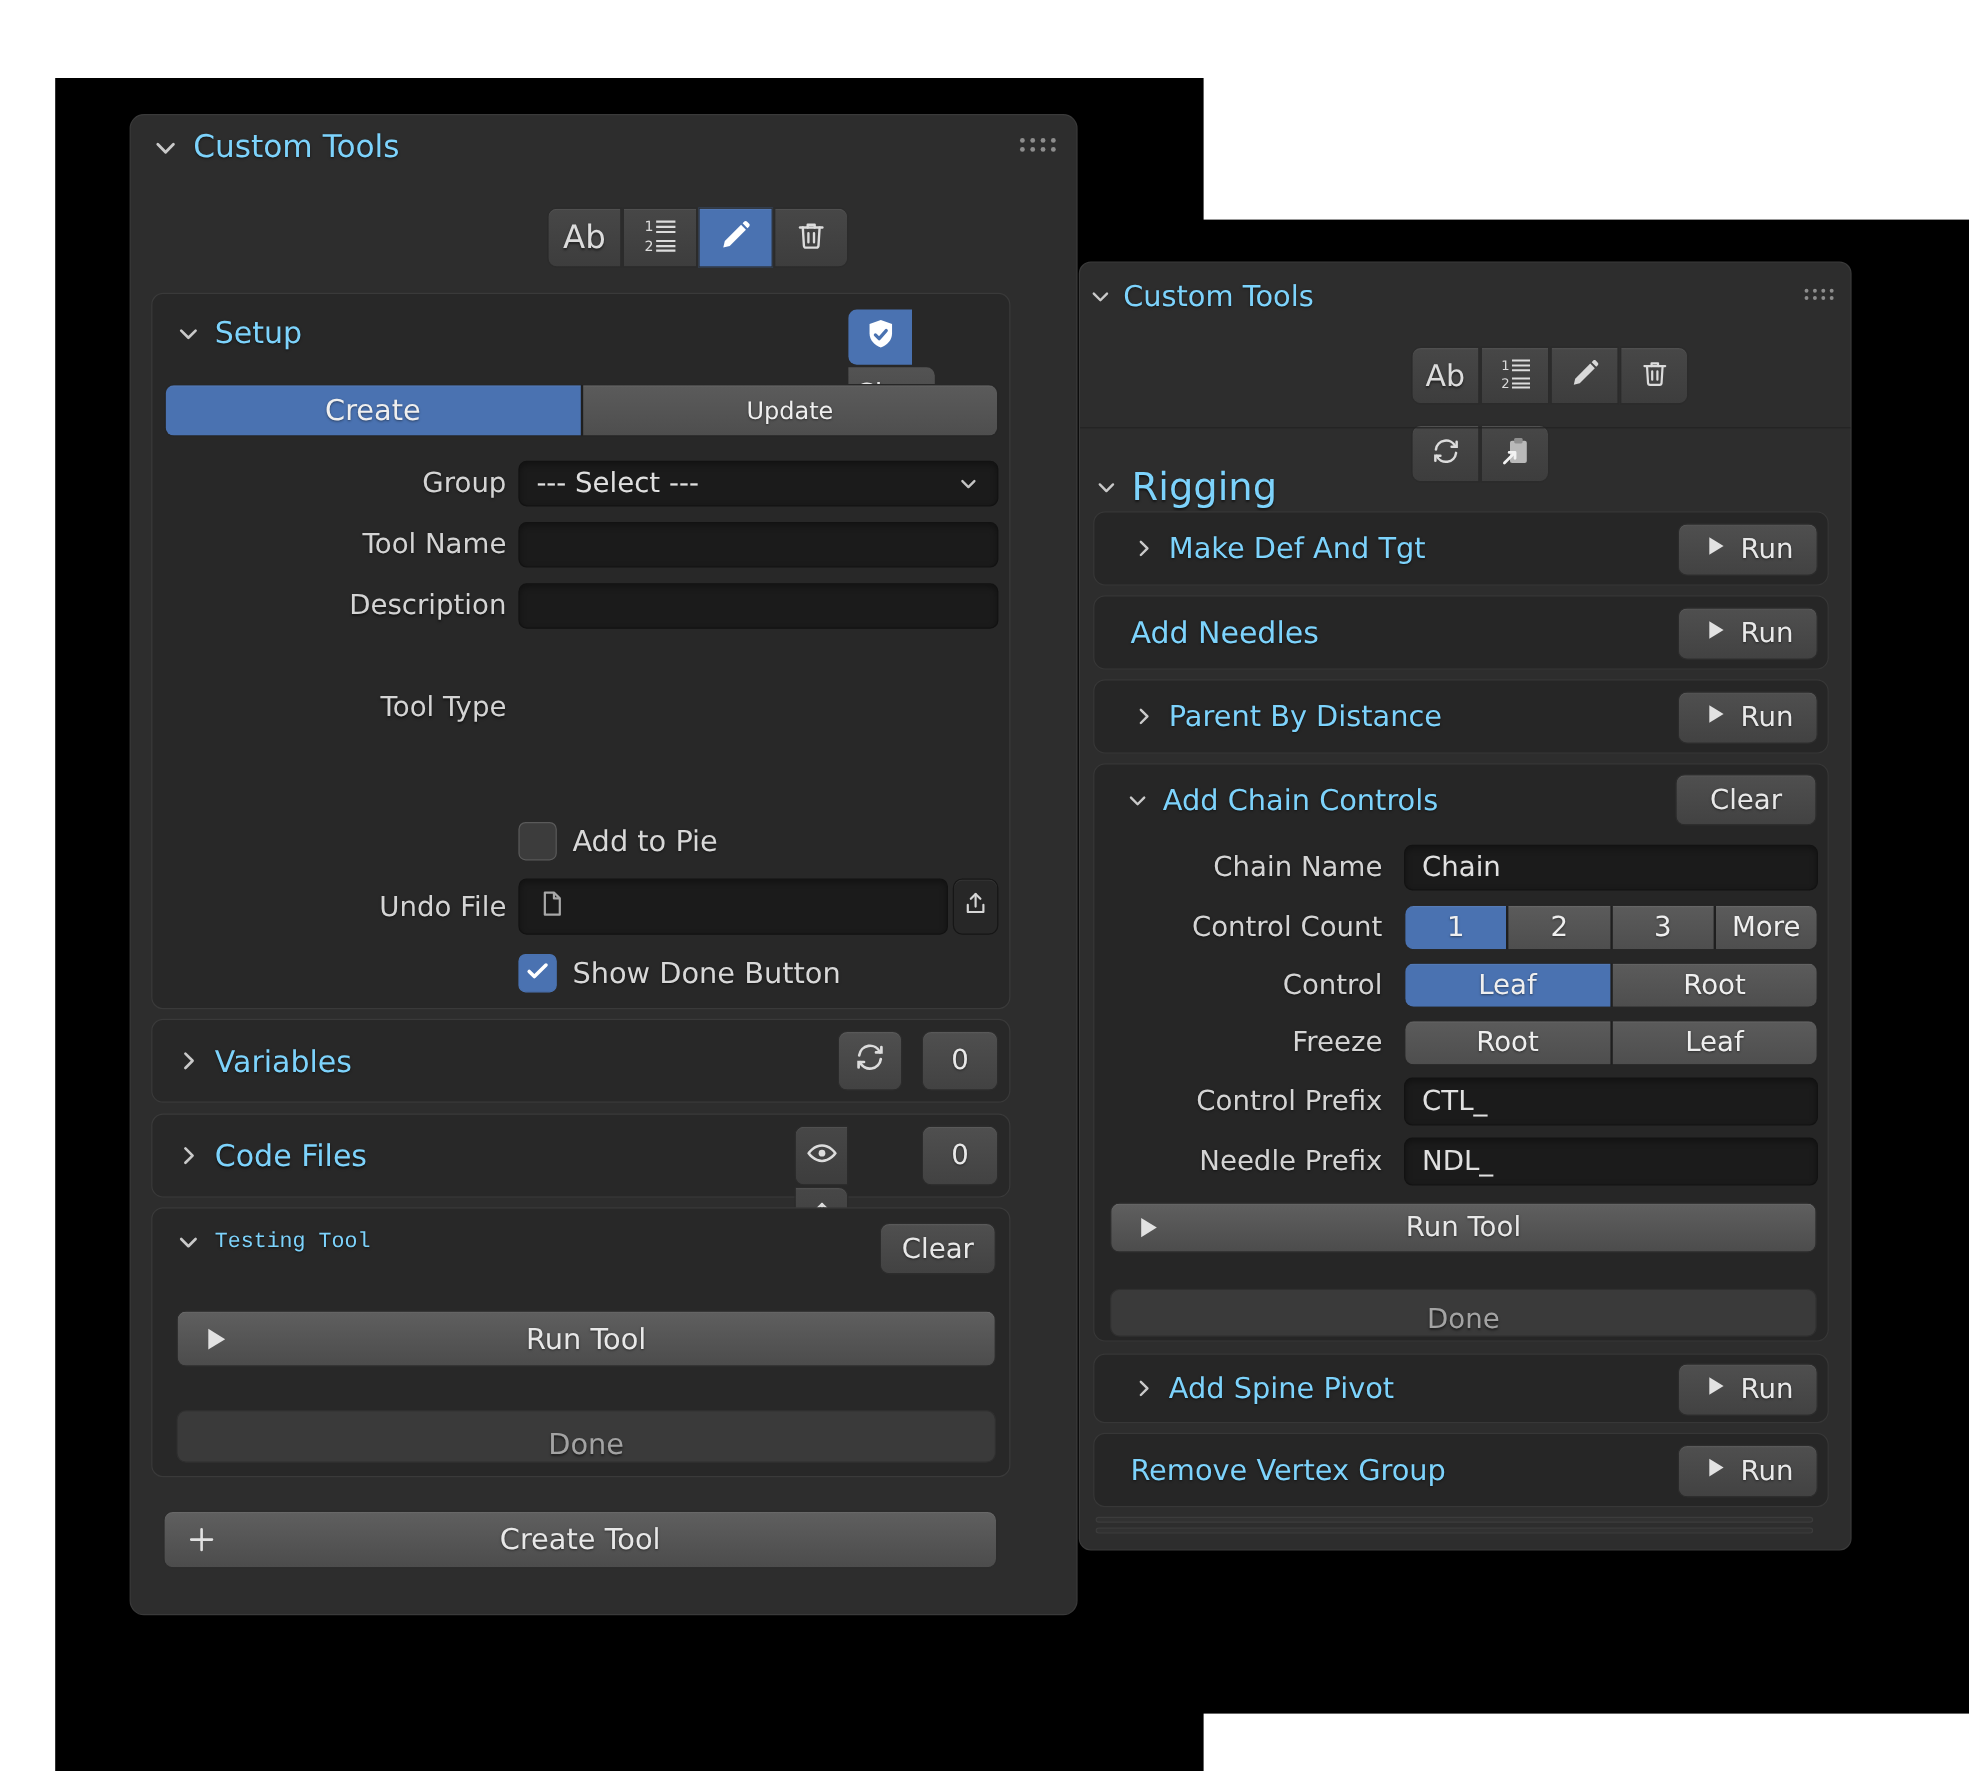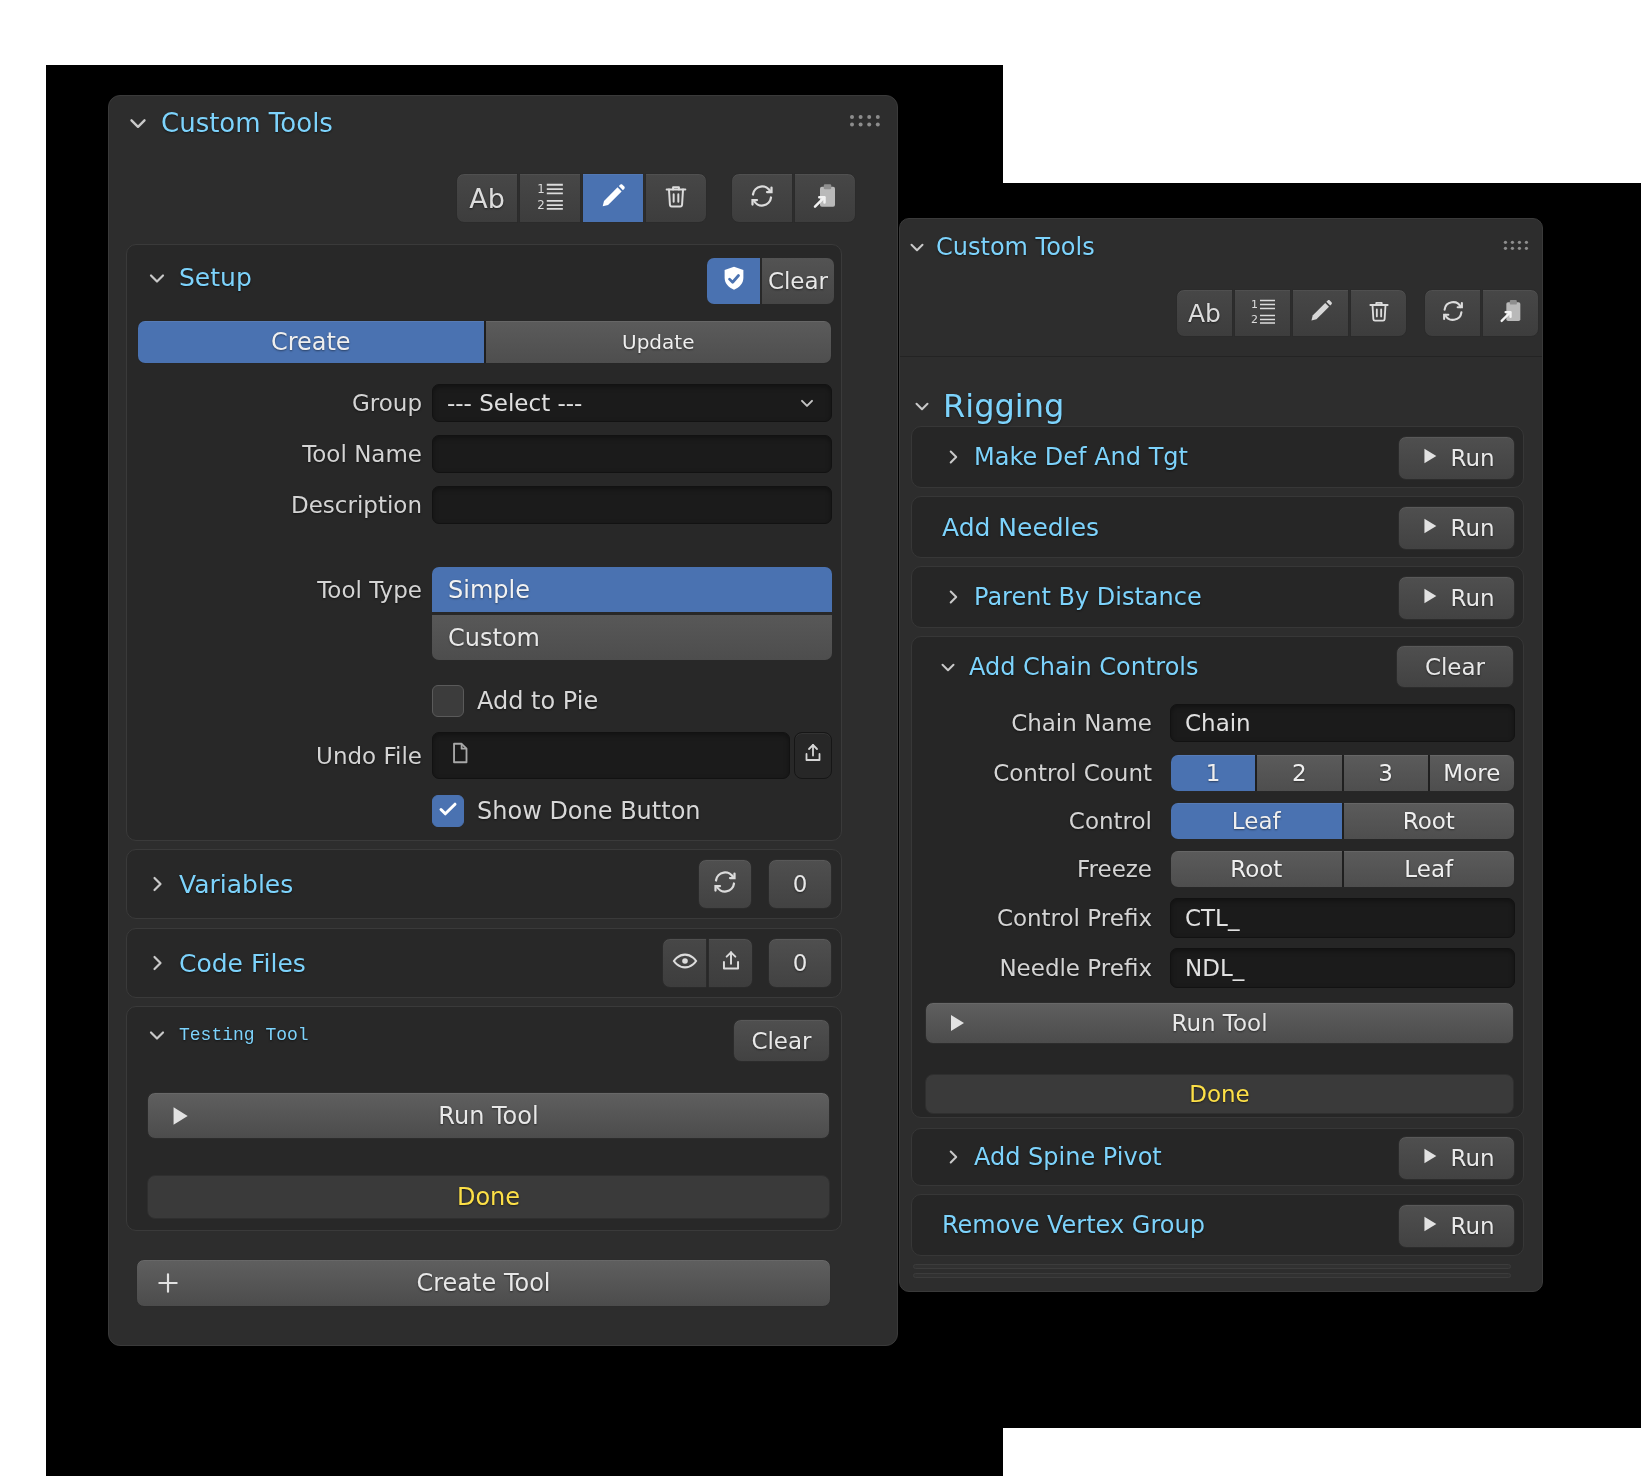--- a/index.html
+++ b/index.html
@@ -4,34 +4,34 @@
 <style>
   * { box-sizing: border-box; margin: 0; padding: 0; }
   html,body { width:1641px; height:1476px; }
   body {
     background:#ffffff;
     font-family:"DejaVu Sans", sans-serif;
     position:relative;
     overflow:hidden;
     color:#d8d8d8;
   }
-  .abs { position:absolute; }
+  .abs { position:absolute;flex-direction:column; }
   .backdrop { position:absolute; background:#000; }
   .panel { position:absolute; background:#2d2d2d; border:1px solid #3a3a3a; border-radius:12px; }
   .hdr { position:absolute; display:flex; align-items:center; gap:10px; color:#7dd3fc; text-shadow:0 1px 2px rgba(0,0,0,.55); }
   .box { position:absolute; background:#282828; border:1px solid #3a3a3a; border-radius:10px; }
   .rowbox { position:absolute; background:#262626; border:1px solid #373737; border-radius:10px; }
   .label { position:absolute; display:flex; align-items:center; justify-content:flex-end; color:#d4d4d4; font-size:23px; text-shadow:0 1px 2px rgba(0,0,0,.5); }
   .llabel { position:absolute; display:flex; align-items:center; color:#d8d8d8; font-size:24px; text-shadow:0 1px 2px rgba(0,0,0,.5); }
   .btn { position:absolute; display:flex; align-items:center; justify-content:center; gap:10px;
          background:linear-gradient(#4f4f4f,#424242); border:1px solid #2c2c2c; border-radius:8px;
          color:#e8e8e8; font-size:23px; text-shadow:0 1px 2px rgba(0,0,0,.5);
          box-shadow:inset 0 1px 0 rgba(255,255,255,.06); cursor:default; }
   .btn.light { background:linear-gradient(#5f5f5f,#4c4c4c); font-size:24px; }
-  .btn.disabled { background:#3a3a3a; color:#fde047; border-color:#2f2f2f; box-shadow:none; }
+  .btn.disabled { background:#3a3a3a; color:#a3a3a3; border-color:#2f2f2f; box-shadow:none;align-items:flex-end; }
   .btn .edge-icon { position:absolute; left:18px; top:50%; transform:translateY(-50%); display:flex; }
   .input { position:absolute; display:flex; align-items:center; gap:10px; background:#1b1b1b; border:1px solid #121212;
            border-radius:7px; color:#e0e0e0; font-size:23px; padding:0 14px;
            box-shadow:inset 0 2px 5px rgba(0,0,0,.35); }
   .seg { position:absolute; display:flex; gap:2px; background:#1f1f1f; border-radius:8px; border:1px solid #272727; overflow:hidden; }
   .seg > div { flex:1; display:flex; align-items:center; justify-content:center;
                background:linear-gradient(#5b5b5b,#4e4e4e); color:#efefef; font-size:23px;
                text-shadow:0 1px 2px rgba(0,0,0,.45); box-shadow:inset 0 1px 0 rgba(255,255,255,.07); }
   .seg > div.sel { background:#4a72b1; }
   .tgroup { display:flex; gap:1px; }
@@ -189,28 +189,20 @@
     <div class="input" style="left:305px;top:190px;width:400px;height:38px;">
       <span></span>
     </div>
 
     <div class="label" style="left:20px;top:241px;width:275px;height:38px;">Description</div>
     <div class="input" style="left:305px;top:241px;width:400px;height:38px;">
       <span></span>
     </div>
 
     <div class="label" style="left:20px;top:322px;width:275px;height:45px;">Tool Type</div>
-    <div class="abs" style="left:305px;top:322px;width:400px;display:flex;flex-direction:column;gap:3px;">
-      <div style="height:45px;background:#4a72b1;border-radius:7px 7px 0 0;display:flex;align-items:center;padding:0 16px;font-size:24px;color:#f2f2f2;text-shadow:0 1px 2px rgba(0,0,0,.4);">
-        <span>Simple</span>
-      </div>
-      <div style="height:45px;background:linear-gradient(#585858,#4d4d4d);border-radius:0 0 7px 7px;display:flex;align-items:center;padding:0 16px;font-size:24px;color:#e8e8e8;text-shadow:0 1px 2px rgba(0,0,0,.4);">
-        <span>Custom</span>
-      </div>
-    </div>
 
     <div class="checkbox" style="left:305px;top:440px;"></div>
     <div class="llabel" style="left:350px;top:440px;height:32px;">Add to Pie</div>
 
     <div class="label" style="left:20px;top:487px;width:275px;height:47px;">Undo File</div>
     <div class="input" style="left:305px;top:487px;width:358px;height:47px;">
       <span>
         <svg width="26" height="26" viewBox="0 0 24 24" fill="none" stroke="#a8a8a8" stroke-width="1.7" stroke-linejoin="round">
             <path d="M6.5 3.5h7l4.5 4.5v12.5H6.5z"></path>
             <path d="M13.5 3.5V8h4.5"></path>

